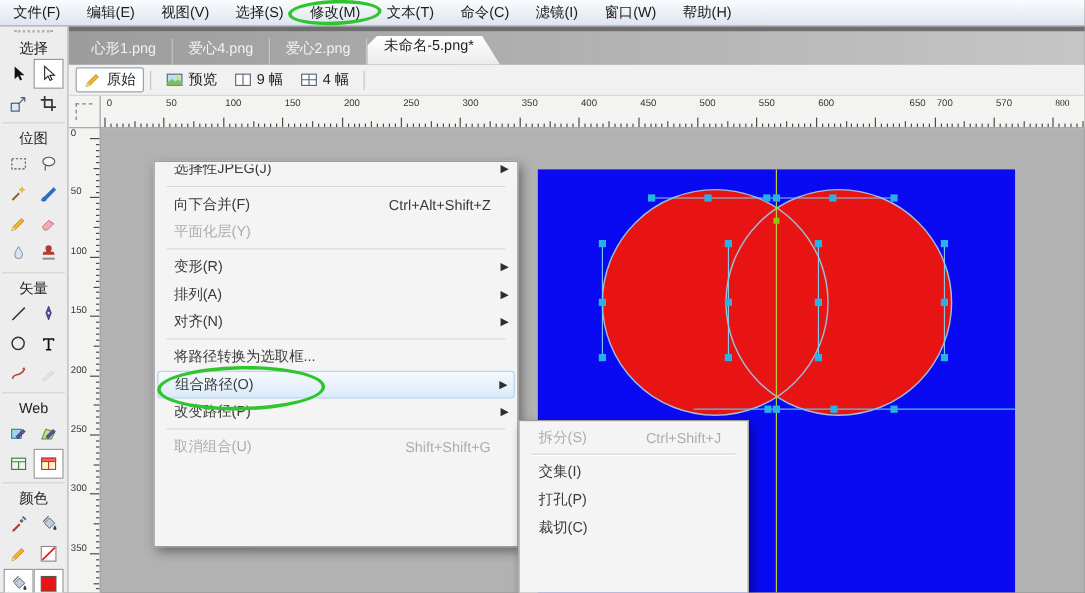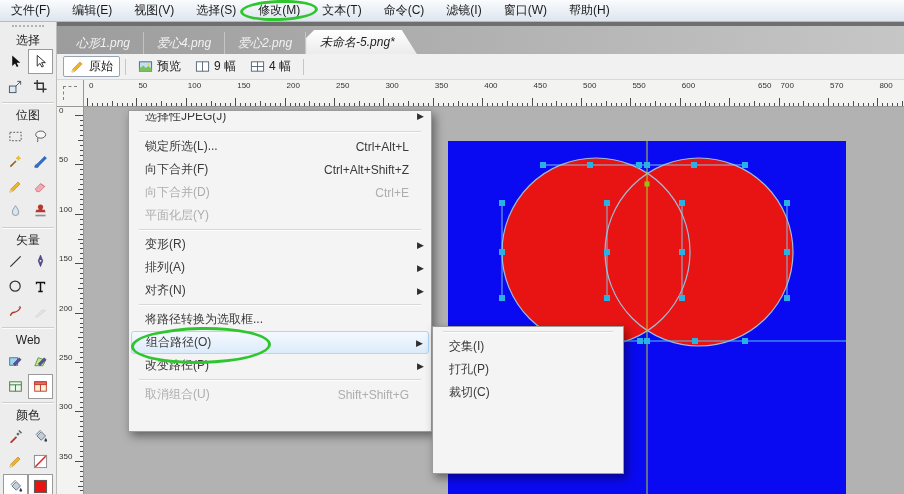--- a/index.html
+++ b/index.html
@@ -18,22 +18,22 @@
   .sb-label{font-size:12px;color:#222;text-align:center;height:17px;line-height:17px;}
   .sb-grid{display:grid;grid-template-columns:25px 25px;justify-content:center;gap:0px;}
   .sb-cell{width:25px;height:25px;display:flex;align-items:center;justify-content:center;position:relative;}
   .sb-cell.pressed{background:#fff;border:1px solid #9a9a9a;box-sizing:border-box;}
   .sb-cell.disabled{opacity:.45;}
   .sb-sep{height:1px;background:#cdcdcd;border-bottom:1px solid #fbfbfb;margin:3px 2px;}
   
   #tabbar{position:absolute;left:57px;top:22px;width:847px;height:32px;z-index:4;
     background:linear-gradient(90deg,#9c9c9c,#c6c6c6);border-top:4px solid #6f6f6f;
     box-sizing:border-box;display:flex;align-items:flex-end;padding-left:6px;}
-  .tab{height:22px;display:flex;align-items:center;padding:0 13px;font-size:12px;color:#f2f2f2;
-    border-right:1px solid rgba(230,230,230,.5);cursor:default;white-space:nowrap;font-style:italic;}
+  .tab{height:22px;display:flex;padding:0 13px;font-size:12px;color:#f2f2f2;
+    border-right:1px solid rgba(230,230,230,.5);cursor:default;white-space:nowrap;}
   .tab.active{background:linear-gradient(#ffffff,#ebebeb);color:#1e1e1e;border-right:none;
     clip-path:polygon(0 100%,0 8px,8px 0,calc(100% - 15px) 0,100% 100%);padding:0 22px 0 14px;height:24px;}
   
   #viewbar{position:absolute;left:57px;top:54px;width:847px;height:26px;z-index:4;
     background:#f1f1f1;border-bottom:1px solid #d8d8d8;display:flex;align-items:center;
     padding-left:6px;box-sizing:border-box;}
   .vb-btn{display:flex;align-items:center;gap:4px;font-size:12px;color:#222;height:19px;
     padding:0 6px;border:1px solid transparent;border-radius:2px;cursor:default;}
   .vb-btn.active{background:#fff;border-color:#98a4b2;}
   .vb-sep{width:1px;height:16px;background:#c6c6c6;margin:0 5px;}
@@ -47,21 +47,21 @@
   .tick-t{position:absolute;bottom:0;width:1px;background:#4c4c4c;}
   .rnum-t{position:absolute;top:1px;font-size:8px;color:#333;}
   #ruler-left{position:absolute;left:57px;top:107px;width:27px;height:387px;background:#f3f3f1;
     border-right:1px solid #979797;box-sizing:border-box;overflow:hidden;z-index:3;}
   .tick-l{position:absolute;right:0;height:1px;background:#4c4c4c;}
   .rnum-l{position:absolute;left:2px;font-size:8px;color:#333;}
   
   #canvas-wrap{position:absolute;left:448px;top:141px;width:398px;height:353px;z-index:2;}
   
   .menu-panel{position:absolute;background:#f4f4f4;border:1px solid #9b9b9b;box-sizing:border-box;
-    box-shadow:3px 4px 9px rgba(0,0,0,.45);padding:2px;}
+    box-shadow:3px 4px 9px rgba(0,0,0,.45);padding:2px;margin-top:24px;}
   #dropdown{left:128px;top:110px;width:304px;height:322px;z-index:40;}
   #submenu{left:432px;top:326px;width:192px;height:148px;z-index:41;}
   .menu-row{position:relative;height:23px;display:flex;align-items:center;font-size:12px;
     color:#3a3a3a;padding:0 6px 0 14px;border-radius:3px;box-sizing:border-box;cursor:default;}
   .menu-row .sc{margin-left:auto;margin-right:14px;}
   .menu-row .arr{position:absolute;right:5px;font-size:9px;color:#2e2e2e;}
   .menu-row.disabled{color:#adadad;}
   .menu-row.hl{background:linear-gradient(#f5f9fe,#dcebfa);border:1px solid #b6d4f0;}
   .menu-row.clipped{height:16px;overflow:hidden;}
   .menu-row.clipped .lbl{margin-top:-10px;}
@@ -584,21 +584,21 @@
       <span class="rnum-t" style="left: 301.4px;">300</span>
       <span class="rnum-t" style="left: 350.8px;">350</span>
       <span class="rnum-t" style="left: 400.2px;">400</span>
       <span class="rnum-t" style="left: 449.6px;">450</span>
       <span class="rnum-t" style="left: 499px;">500</span>
       <span class="rnum-t" style="left: 548.4px;">550</span>
       <span class="rnum-t" style="left: 597.8px;">600</span>
       <span class="rnum-t" style="left: 674px;">650</span>
       <span class="rnum-t" style="left: 696.6px;">700</span>
       <span class="rnum-t" style="left: 746px;">570</span>
-      <span class="rnum-t" style="left: 795.4px;">800</span>
+      <span class="rnum-t" style="left: 795.4px; font-family: Liberation Serif, serif;">800</span>
     </div>
   <div id="ruler-left">
       <div class="tick-l" style="top: 8px; width: 8px;"></div>
       <div class="tick-l" style="top: 12.9px; width: 3px;"></div>
       <div class="tick-l" style="top: 17.9px; width: 3px;"></div>
       <div class="tick-l" style="top: 22.8px; width: 3px;"></div>
       <div class="tick-l" style="top: 27.8px; width: 3px;"></div>
       <div class="tick-l" style="top: 32.7px; width: 5px;"></div>
       <div class="tick-l" style="top: 37.6px; width: 3px;"></div>
       <div class="tick-l" style="top: 42.6px; width: 3px;"></div>
@@ -717,30 +717,22 @@
         <rect x="294" y="197" width="6" height="6" fill="#29b1e6"></rect>
         <rect x="196.5" y="40.5" width="5" height="5" fill="#8fc412"></rect>
       </svg></div>
   <div id="dropdown" class="menu-panel">
       <div class="menu-row clipped">
         <span class="lbl">选择性JPEG(J)</span>
         <span class="arr">▶</span>
       </div>
       <div class="menu-sep"></div>
       <div class="menu-row">
-        <span class="lbl">锁定所选(L)...</span>
-        <span class="sc">Ctrl+Alt+L</span>
-      </div>
-      <div class="menu-row">
         <span class="lbl">向下合并(F)</span>
         <span class="sc">Ctrl+Alt+Shift+Z</span>
-      </div>
-      <div class="menu-row disabled">
-        <span class="lbl">向下合并(D)</span>
-        <span class="sc">Ctrl+E</span>
       </div>
       <div class="menu-row disabled">
         <span class="lbl">平面化层(Y)</span>
       </div>
       <div class="menu-sep"></div>
       <div class="menu-row">
         <span class="lbl">变形(R)</span>
         <span class="arr">▶</span>
       </div>
       <div class="menu-row">
@@ -764,20 +756,24 @@
         <span class="lbl">改变路径(P)</span>
         <span class="arr">▶</span>
       </div>
       <div class="menu-sep"></div>
       <div class="menu-row disabled">
         <span class="lbl">取消组合(U)</span>
         <span class="sc">Shift+Shift+G</span>
       </div>
     </div>
   <div id="submenu" class="menu-panel">
+      <div class="menu-row disabled">
+        <span class="lbl">拆分(S)</span>
+        <span class="sc">Ctrl+Shift+J</span>
+      </div>
       <div class="menu-sep"></div>
       <div class="menu-row">
         <span class="lbl">交集(I)</span>
       </div>
       <div class="menu-row">
         <span class="lbl">打孔(P)</span>
       </div>
       <div class="menu-row">
         <span class="lbl">裁切(C)</span>
       </div>

